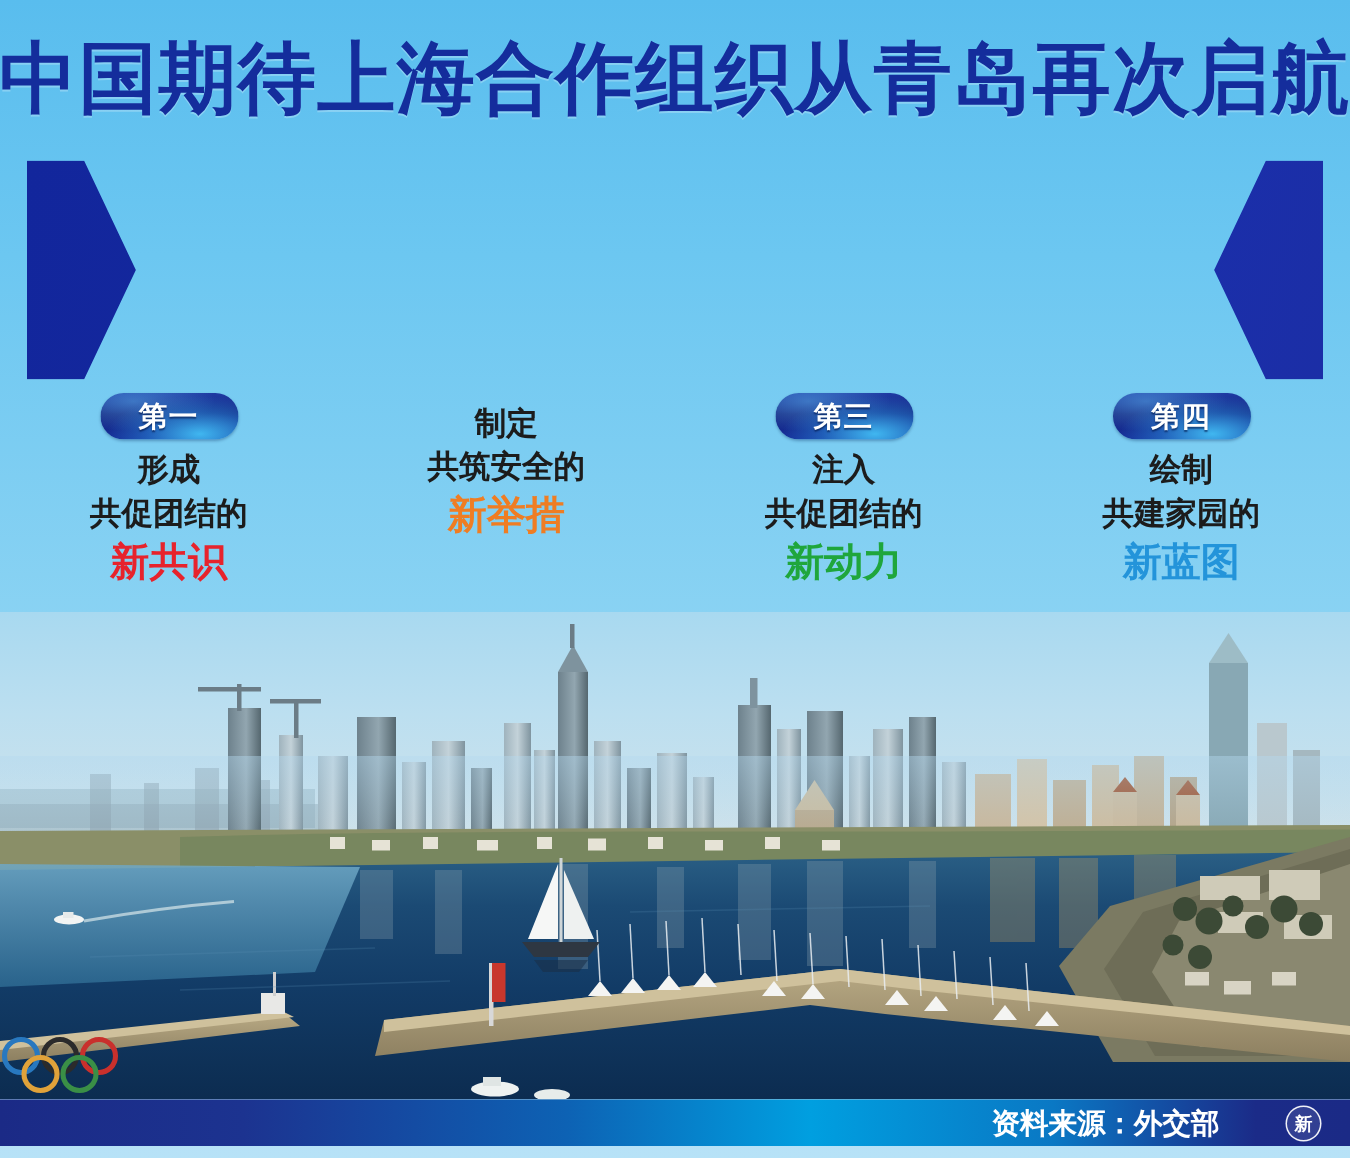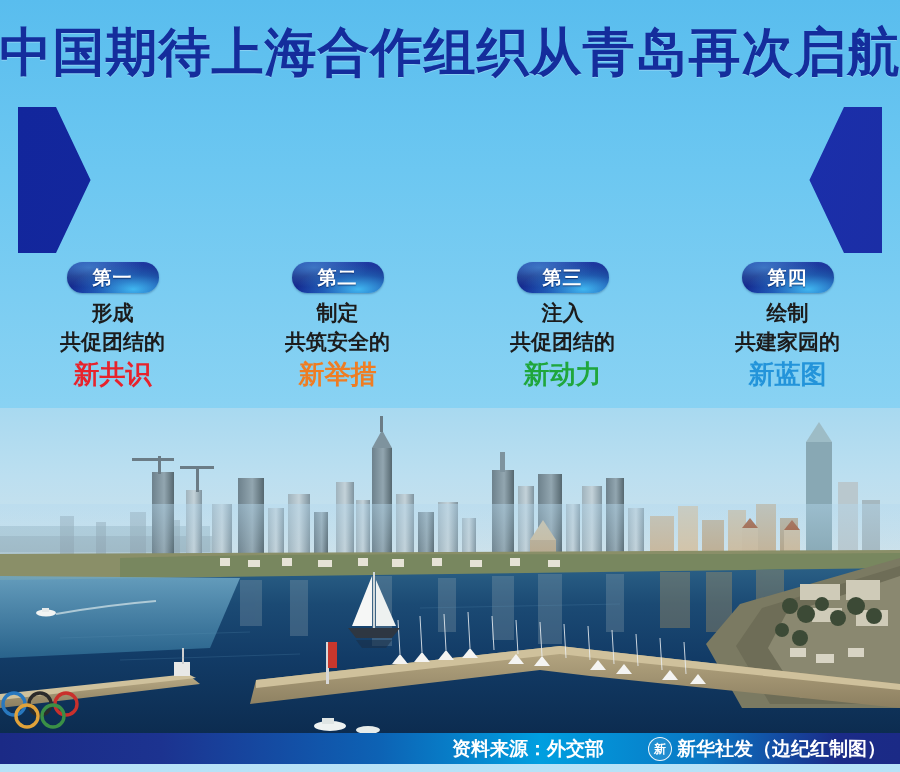--- a/index.html
+++ b/index.html
@@ -140,23 +140,20 @@
     <div class="point">
       <div class="point-badge">
         <span class="point-badge-label">第一</span>
       </div>
       <div class="point-line">形成</div>
       <div class="point-line second">共促团结的</div>
       <div class="point-keyword" style="color: rgb(231, 35, 44);">新共识</div>
     </div>
 
     <div class="point">
-      <div class="point-badge">
-        <span class="point-badge-label">第二</span>
-      </div>
       <div class="point-line">制定</div>
       <div class="point-line second">共筑安全的</div>
       <div class="point-keyword" style="color: rgb(239, 125, 35);">新举措</div>
     </div>
 
     <div class="point">
       <div class="point-badge">
         <span class="point-badge-label">第三</span>
       </div>
       <div class="point-line">注入</div>
@@ -417,17 +414,16 @@
       </g>
     </svg>
   </div>
 
   <div id="footer-bar">
     <div id="footer-source">资料来源：外交部</div>
     <div id="footer-credit-group">
       <div id="xinhua-logo">
         <span>新</span>
       </div>
-      <div id="footer-credit">新华社发（边纪红制图）</div>
     </div>
   </div>
 
 </div>
 
 </body></html>

